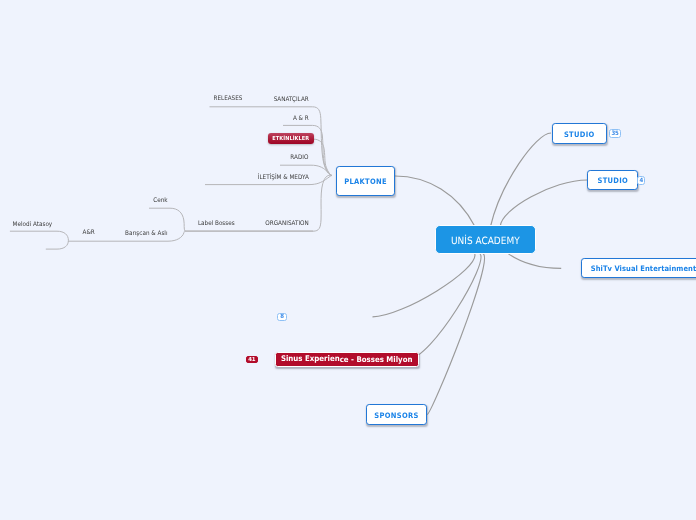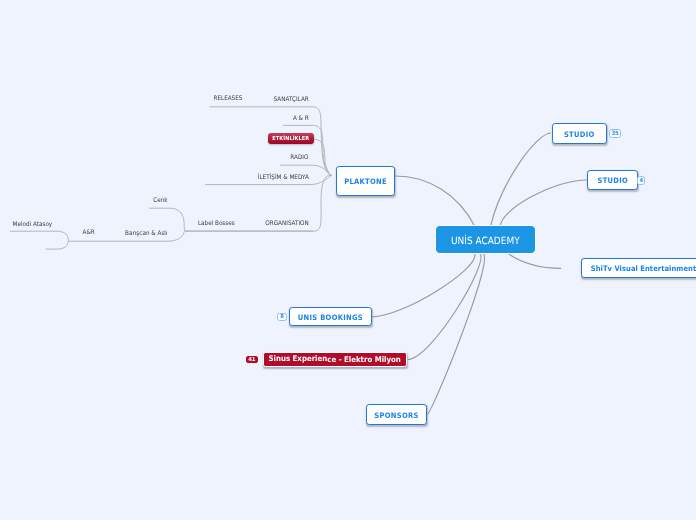--- a/index.html
+++ b/index.html
@@ -19,21 +19,21 @@
   .root-node > span{position:relative;top:2.6px;}
 
   .bnode{background:#fff;border:1.6px solid #2277d6;border-radius:3.2px;
     color:#1a83e8;font-weight:bold;font-size:7.5px;letter-spacing:.3px;
     line-height:10px;
     box-shadow:0.5px 1.2px 1.6px rgba(90,95,110,.4);}
   .bnode > span{position:relative;top:1.4px;}
 
   .rednode{background:#b20c2b;border:1.2px solid #fff;border-radius:2.5px;color:#fff;
     font-weight:bold;font-size:7.8px;letter-spacing:0px;
-    box-shadow:0.5px 1.2px 1.6px rgba(90,95,110,.45);}
+    box-shadow:0.5px 1.2px 1.6px rgba(90,95,110,.45);margin-left:12px;}
 
   .badge{position:absolute;box-sizing:border-box;background:#fff;
     border:1px solid #8ec0f5;border-radius:2.5px;color:#3b8ae8;
     font-size:6px;font-weight:bold;display:flex;align-items:center;
     justify-content:center;line-height:7.6px;letter-spacing:-0.2px;
     overflow:hidden;}
   .redbadge{background:#b20c2b;border:1px solid #b20c2b;color:#fff;}
 
   .lbl{position:absolute;color:#3a3a3a;font-size:6.3px;white-space:nowrap;
     letter-spacing:0px;line-height:1;}
@@ -129,27 +129,24 @@
   <div class="node bnode" id="n-shitv">
     <span>ShiTv Visual Entertainment</span>
   </div>
 
   <div class="node bnode" id="n-sponsors">
     <span>SPONSORS</span>
   </div>
 
   <div class="node rednode" id="n-sinus">
     <span class="sx1">Sinus Experien</span>
-      <span class="sx2">ce - Elektro Milyon</span>
+      <span class="sx2">ce - Bosses Milyon</span>
   </div>
   <div class="badge redbadge" id="b-sinus">41</div>
 
-  <div class="node bnode" id="n-bookings">
-    <span>UNIS BOOKINGS</span>
-  </div>
   <div class="badge" id="b-bookings">8</div>
 
   <div class="node bnode" id="n-plaktone">
     <span>PLAKTONE</span>
   </div>
 
   <div class="lbl" id="l-sanatcilar">SANATÇILAR</div>
   <div class="lbl" id="l-releases">RELEASES</div>
   <div class="lbl" id="l-ar">A &amp; R</div>
   <div class="pill" id="l-etkinlikler">ETKİNLİKLER</div>

